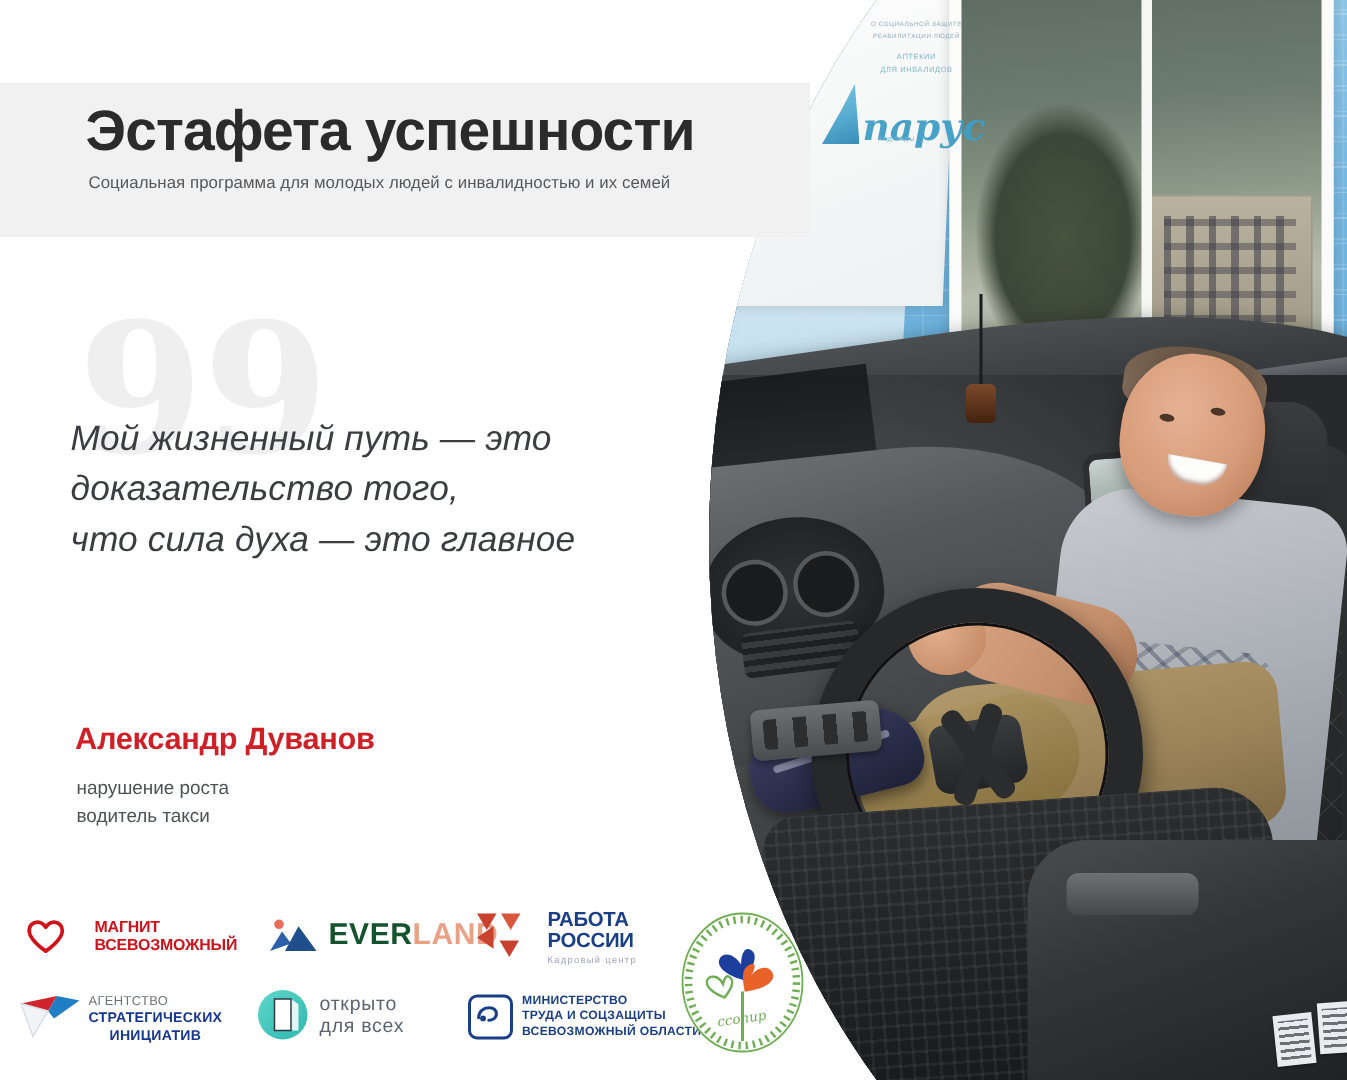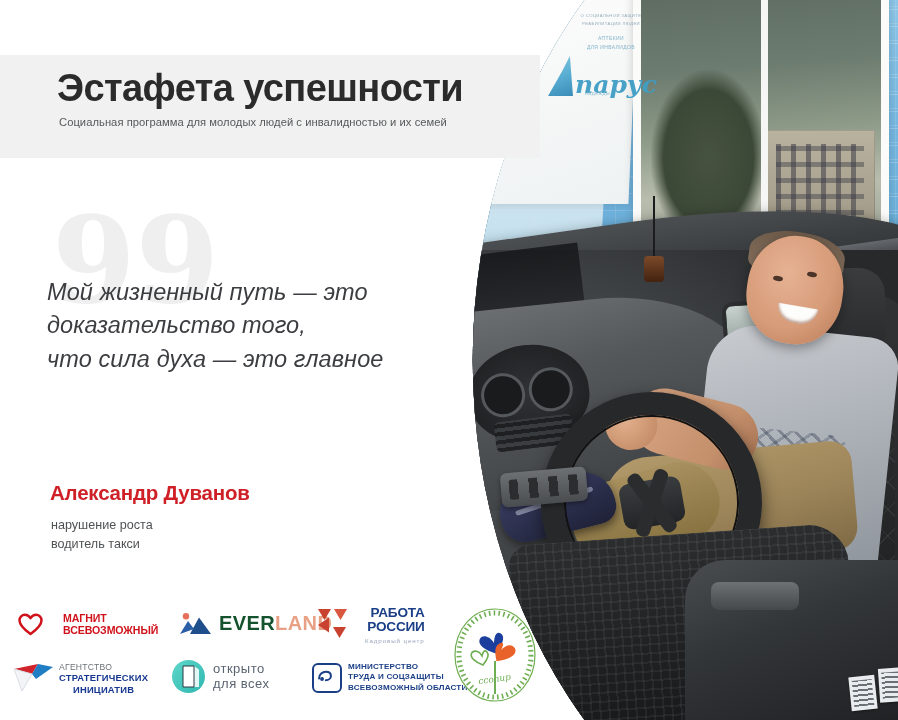--- a/index.html
+++ b/index.html
@@ -373,21 +373,21 @@
   
   .l-everland{left:178px;top:12px;gap:7px;}
   .mount-ico{width:34px;height:22px;position:relative;flex:none;}
   .ever-word{font-size:20px;font-weight:700;letter-spacing:.4px;line-height:1;}
   .ever-a{color:#14532d;}
   .ever-b{color:#e8a184;}
   
   .l-rabota{left:318px;top:6px;gap:7px;}
   .tri-ico{width:40px;height:36px;position:relative;flex:none;}
   .rab-t1,.rab-t2{
-    font-size:13.6px;font-weight:700;color:#1b3f87;line-height:1.04;letter-spacing:-.2px;text-align:right;
+    font-size:13.6px;font-weight:700;color:#1b3f87;line-height:1.04;letter-spacing:-.2px;
   }
   .rab-sub{font-size:6.2px;color:#9aa4bb;letter-spacing:.9px;margin-top:3px;}
   
   .l-asi{left:12px;top:62px;gap:5px;}
   .asi-ico{width:42px;height:30px;position:relative;flex:none;}
   .asi-t1{font-size:8.6px;color:#6d7277;letter-spacing:.25px;line-height:1.2;}
   .asi-t2,.asi-t3{font-size:9.4px;font-weight:700;color:#16378f;letter-spacing:.2px;line-height:1.2;text-align:center;}
   
   .l-otkryto{left:172px;top:60px;gap:8px;}
   .door-ico{width:33px;height:33px;border-radius:50%;

